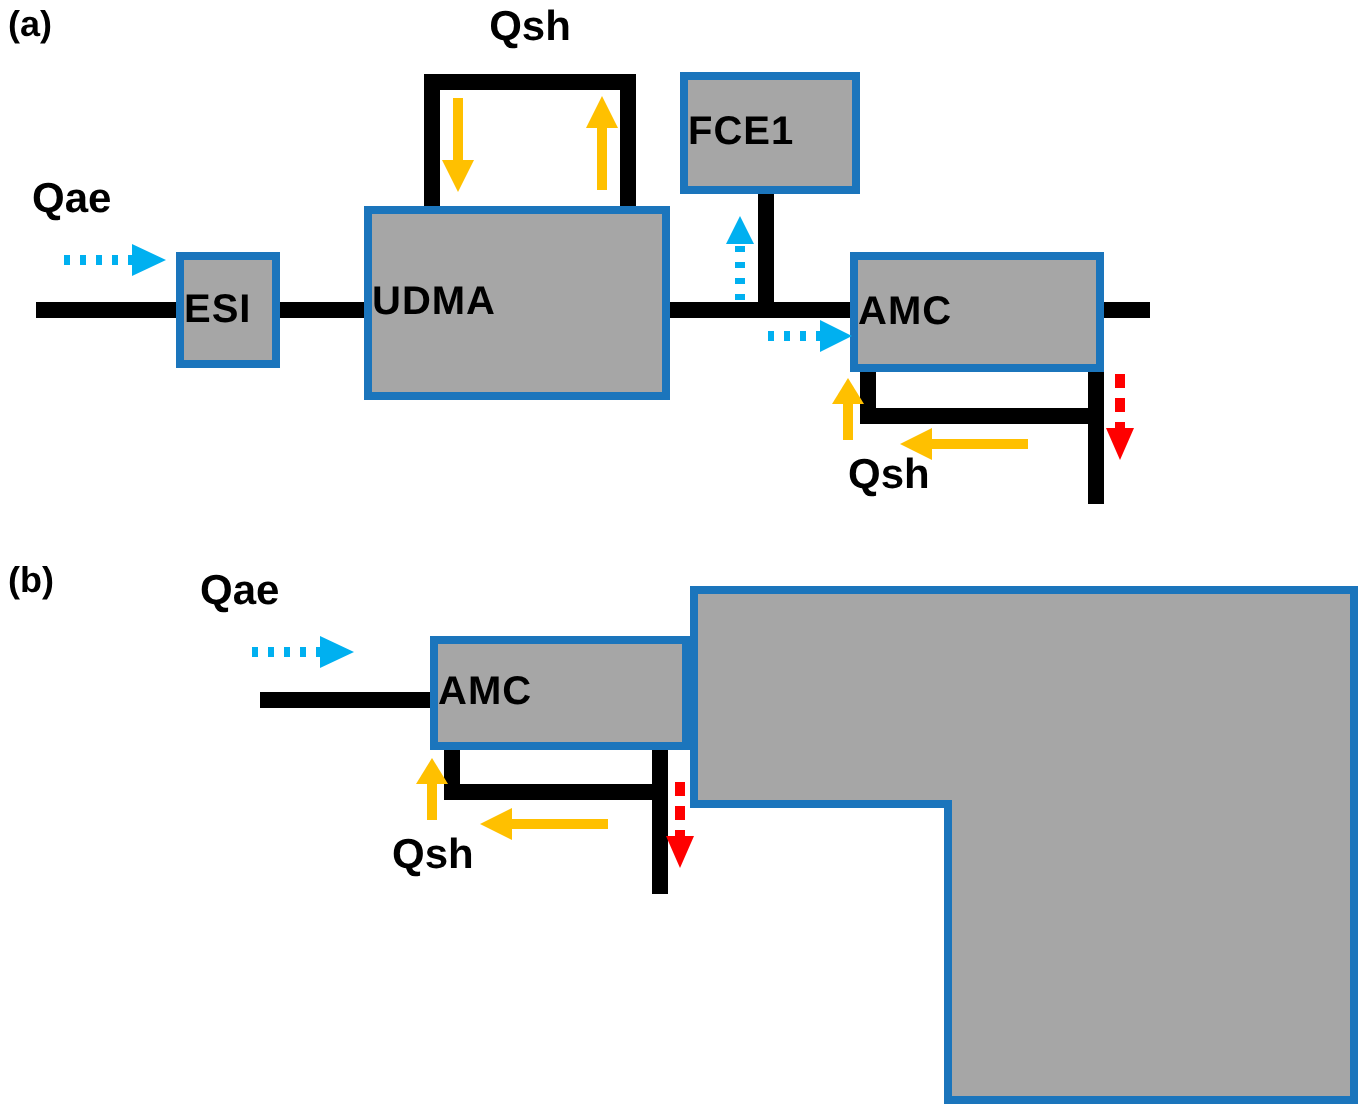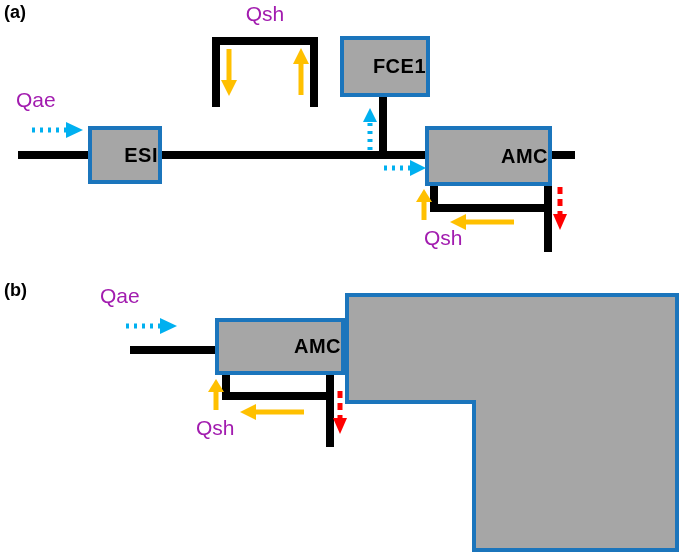--- a/index.html
+++ b/index.html
@@ -1,22 +1,22 @@
 <!DOCTYPE html>
 <html style="--box-fill: #A6A6A6; --box-border: #1B75BC; --tube-line: #000000; --sheath-flow: #FFC000; --aerosol-flow: #00B0F0; --excess-flow: #FF0000;"><head>
 <meta charset="utf-8">
 <style>
   *{margin:0;padding:0;box-sizing:border-box}
   html,body{background:#fff;font-family:"Liberation Sans",sans-serif}
   .canvas{position:relative;width:681px;height:554px;background:#fff;overflow:hidden}
   .tube{position:absolute;background:var(--tube-line,#000);z-index:1}
   .box{position:absolute;background:var(--box-fill,#A6A6A6);border:4px solid var(--box-border,#1B75BC);
-       display:flex;align-items:center;justify-content:flex-end;font-weight:bold;font-size:20px;
+       display:flex;align-items:center;justify-content:flex-start;font-weight:bold;font-size:20px;
        color:#000;z-index:2;letter-spacing:.5px}
-  .flabel{position:absolute;font-weight:normal;font-size:21px;color:#a21caf;z-index:4;white-space:nowrap}
+  .flabel{position:absolute;font-weight:bold;font-size:21px;color:#000000;z-index:4;white-space:nowrap}
   .panel-letter{position:absolute;font-weight:bold;font-size:18px;color:#000;z-index:4}
   svg.arrow{position:absolute;z-index:3;overflow:visible}
   svg.shape{position:absolute;z-index:1;overflow:visible}
   .sheath-line{stroke:var(--sheath-flow,#FFC000);stroke-width:5;fill:none}
   .sheath-head{fill:var(--sheath-flow,#FFC000)}
   .aero-line{stroke:var(--aerosol-flow,#00B0F0);stroke-width:5;fill:none;stroke-dasharray:3 5}
   .aero-head{fill:var(--aerosol-flow,#00B0F0)}
   .excess-line{stroke:var(--excess-flow,#FF0000);stroke-width:5;fill:none;stroke-dasharray:7 5}
   .excess-head{fill:var(--excess-flow,#FF0000)}
   .shape-fill{fill:var(--box-fill,#A6A6A6);stroke:var(--box-border,#1B75BC);stroke-width:4}
@@ -56,22 +56,25 @@
 
   <svg class="arrow" style="left:360px;top:106px" width="20" height="46">
     <line class="aero-line" x1="10" y1="44" x2="10" y2="16"></line>
     <polygon class="aero-head" points="3,16 17,16 10,2"></polygon>
   </svg>
   <svg class="arrow" style="left:382px;top:158px" width="46" height="20">
     <line class="aero-line" x1="2" y1="10" x2="30" y2="10"></line>
     <polygon class="aero-head" points="28,2 28,18 44,10"></polygon>
   </svg>
 
-  <div class="box" style="left:88px;top:126px;width:74px;height:58px">
+  <div class="box" style="left:88px;top:126px;width:52px;height:58px">
     <span>ESI</span>
+  </div>
+  <div class="box" style="left:182px;top:103px;width:153px;height:97px">
+    <span>UDMA</span>
   </div>
   <div class="box" style="left:340px;top:36px;width:90px;height:61px">
     <span>FCE1</span>
   </div>
   <div class="box" style="left:425px;top:126px;width:127px;height:60px">
     <span>AMC</span>
   </div>
 
   <div class="tube" style="left:430px;top:186px;width:8px;height:26px"></div>
   <div class="tube" style="left:430px;top:204px;width:122px;height:8px"></div>

